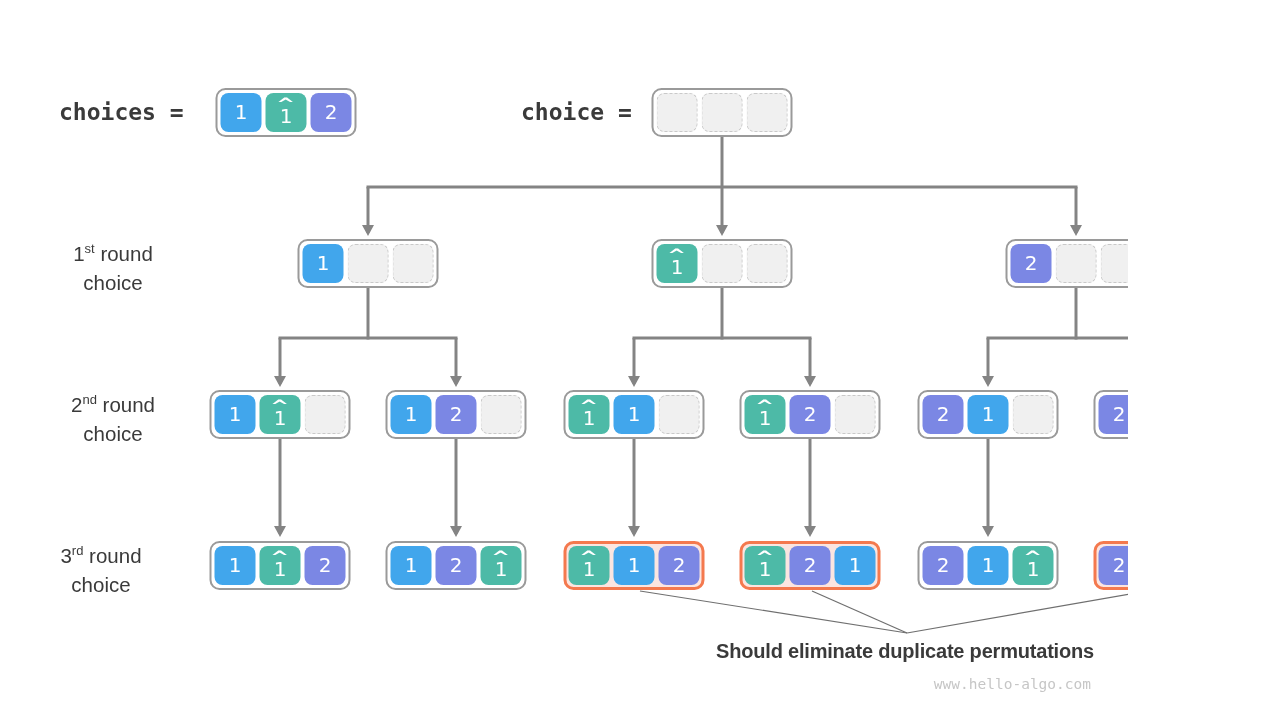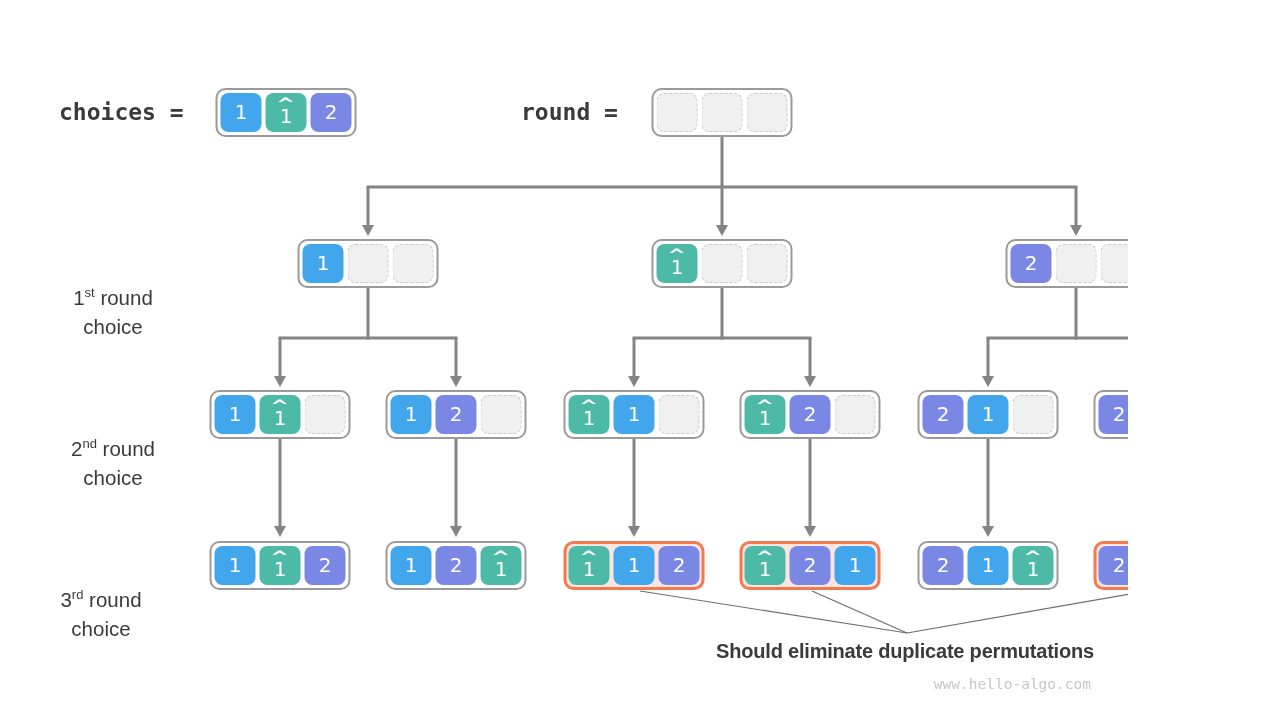--- a/index.html
+++ b/index.html
@@ -18,21 +18,21 @@
   .node.dup{border:3px solid var(--orange);background:var(--pink);padding:2px;}
 
   .cell{width:41px;height:39px;box-sizing:border-box;border-radius:8px;display:flex;
         flex-direction:column;align-items:center;justify-content:center;color:#fff;
         font-family:"DejaVu Sans",sans-serif;}
   .cell .num{font-size:20px;line-height:19px;}
   .cell .hat{font-size:15px;line-height:8px;font-weight:bold;transform:scaleX(1.5);margin-bottom:-1px;}
   .cell.empty{background:var(--empty_fill);border:1.5px dashed var(--empty_border);}
 
   .row-label{position:absolute;z-index:2;transform:translateX(-50%);text-align:center;
-             font-size:20.5px;line-height:29px;color:var(--text);white-space:nowrap;margin-top:44px;}
+             font-size:20.5px;line-height:29px;color:var(--text);white-space:nowrap;}
   .row-label sup{font-size:13px;}
 
   .callout-text{position:absolute;z-index:2;transform:translateX(-50%);
                 font-size:20px;font-weight:bold;letter-spacing:-0.2px;color:var(--text);white-space:nowrap;}
   .watermark{position:absolute;z-index:2;font-family:"DejaVu Sans Mono",monospace;
              font-size:14.5px;color:var(--watermark_color);}
 </style>
 </head>
 <body>
 
@@ -65,21 +65,21 @@
       <path d="M634,439 V534" class="tree-line" marker-end="url(#arrow)"></path>
       <path d="M810,439 V534" class="tree-line" marker-end="url(#arrow)"></path>
       <path d="M988,439 V534" class="tree-line" marker-end="url(#arrow)"></path>
       <path d="M1164,439 V534" class="tree-line" marker-end="url(#arrow)"></path>
       <path d="M640,591 L907,633" class="callout-line"></path>
       <path d="M812,591 L907,633" class="callout-line"></path>
       <path d="M1147,591 L907,633" class="callout-line"></path>
     </svg>
 
   <div class="code-label" style="left:59px;top:98px">choices =</div>
-  <div class="code-label" style="left:521px;top:98px">round =</div>
+  <div class="code-label" style="left:521px;top:98px">choice =</div>
 
   <div class="row-label" style="left:113px;top:234px">
     <div><span>1</span><sup>st</sup><span> round</span></div>
     <div>choice</div>
   </div>
   <div class="row-label" style="left:113px;top:385px">
     <div><span>2</span><sup>nd</sup><span> round</span></div>
     <div>choice</div>
   </div>
   <div class="row-label" style="left:101px;top:536px">

